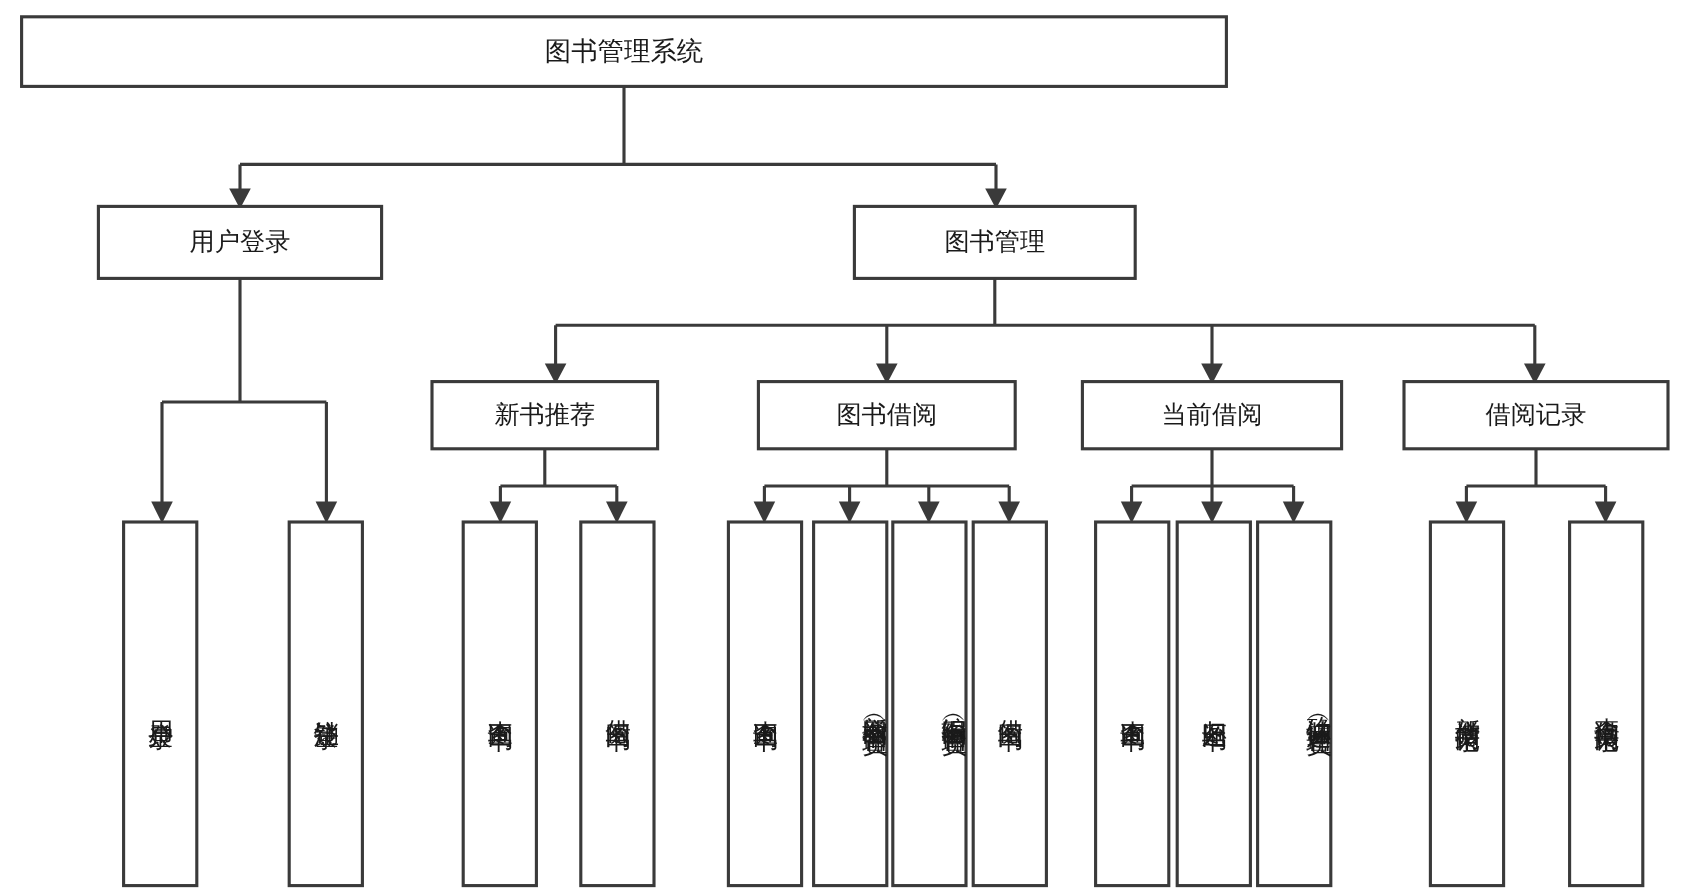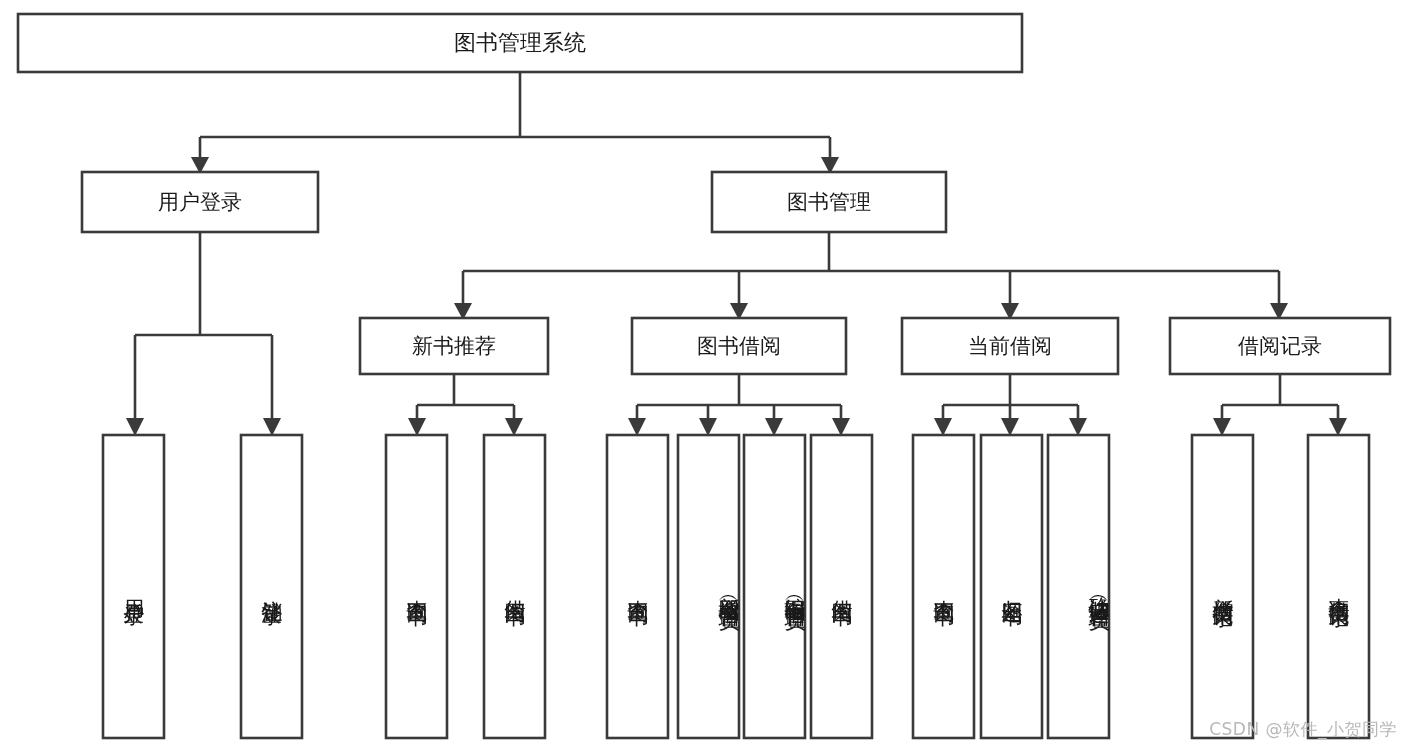--- a/index.html
+++ b/index.html
@@ -197,15 +197,14 @@
   <div class="vlabel mid" style="left:607px; top:435px; width:61px; height:303px;">查询图书</div>
   <div class="vlabel" style="left:678px; top:441px; width:61px; height:295px;">新增图书（管理员）</div>
   <div class="vlabel" style="left:744px; top:441px; width:61px; height:295px;">编辑图书（管理员）</div>
   <div class="vlabel mid" style="left:811px; top:435px; width:61px; height:303px;">借阅图书</div>
   <div class="vlabel mid" style="left:913px; top:435px; width:61px; height:303px;">查询图书</div>
   <div class="vlabel mid" style="left:981px; top:435px; width:61px; height:303px;">归还图书</div>
   <div class="vlabel" style="left:1048px; top:441px; width:61px; height:295px;">确认归还（管理员）</div>
   <div class="vlabel mid" style="left:1192px; top:435px; width:61px; height:303px;">新增借阅记录</div>
   <div class="vlabel mid" style="left:1308px; top:435px; width:61px; height:303px;">查询借阅记录</div>
 
-  <div id="watermark">CSDN @软件_小贺同学</div>
 
 </div>
 
 </body></html>

